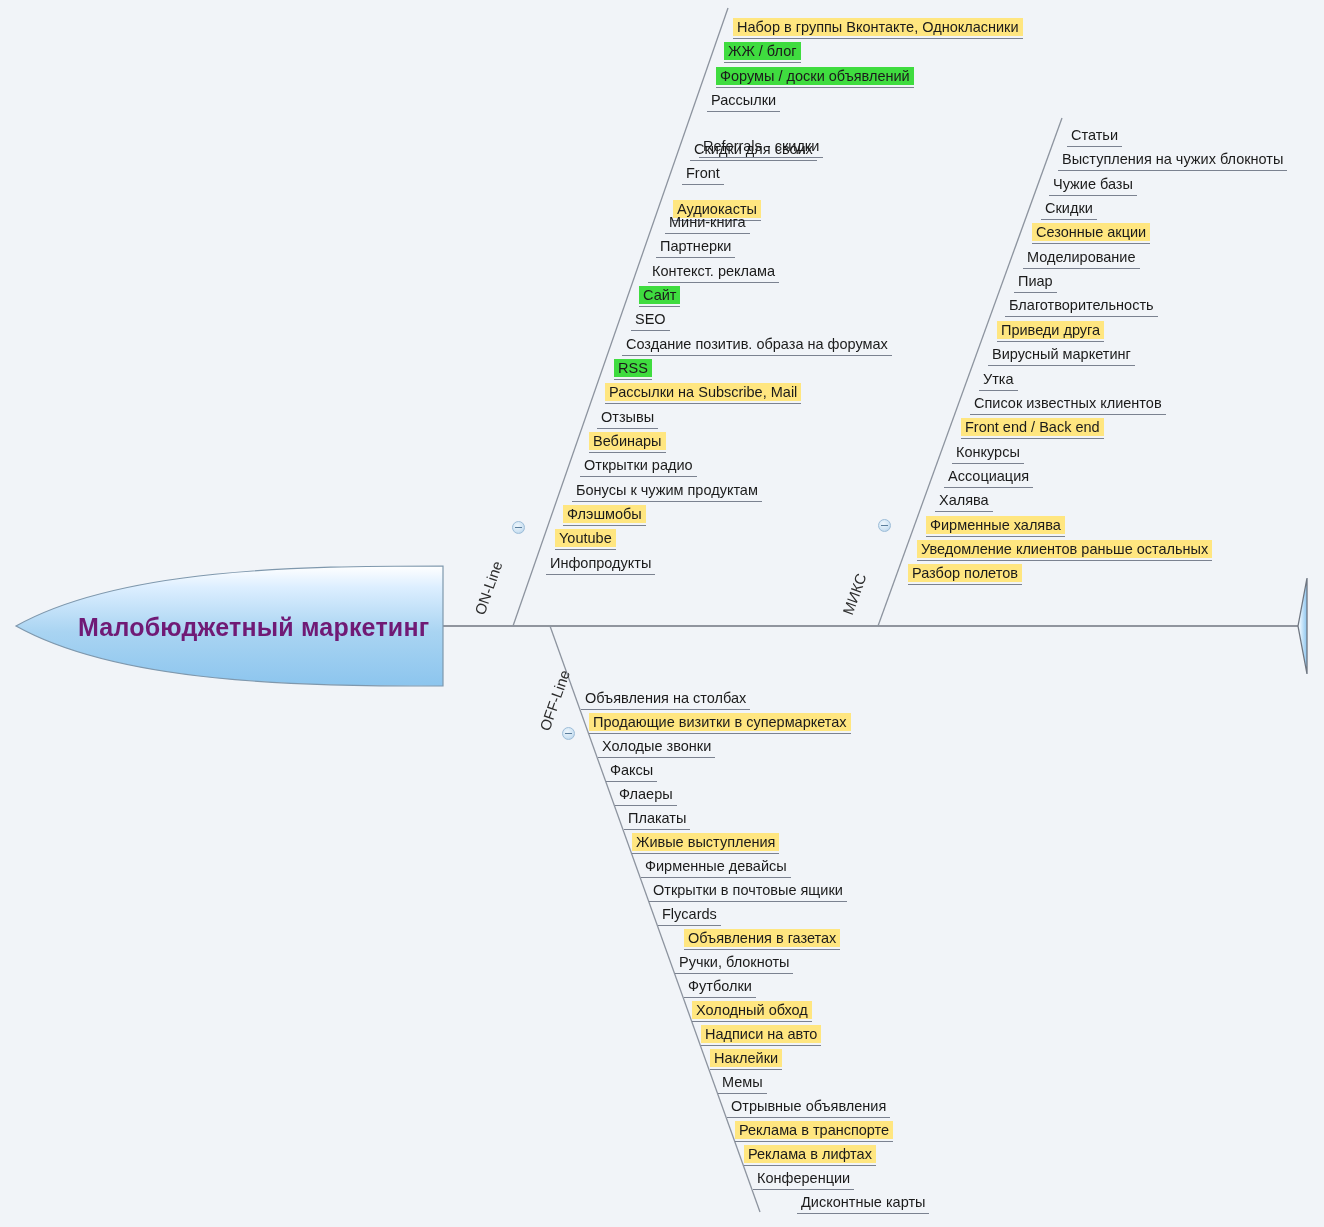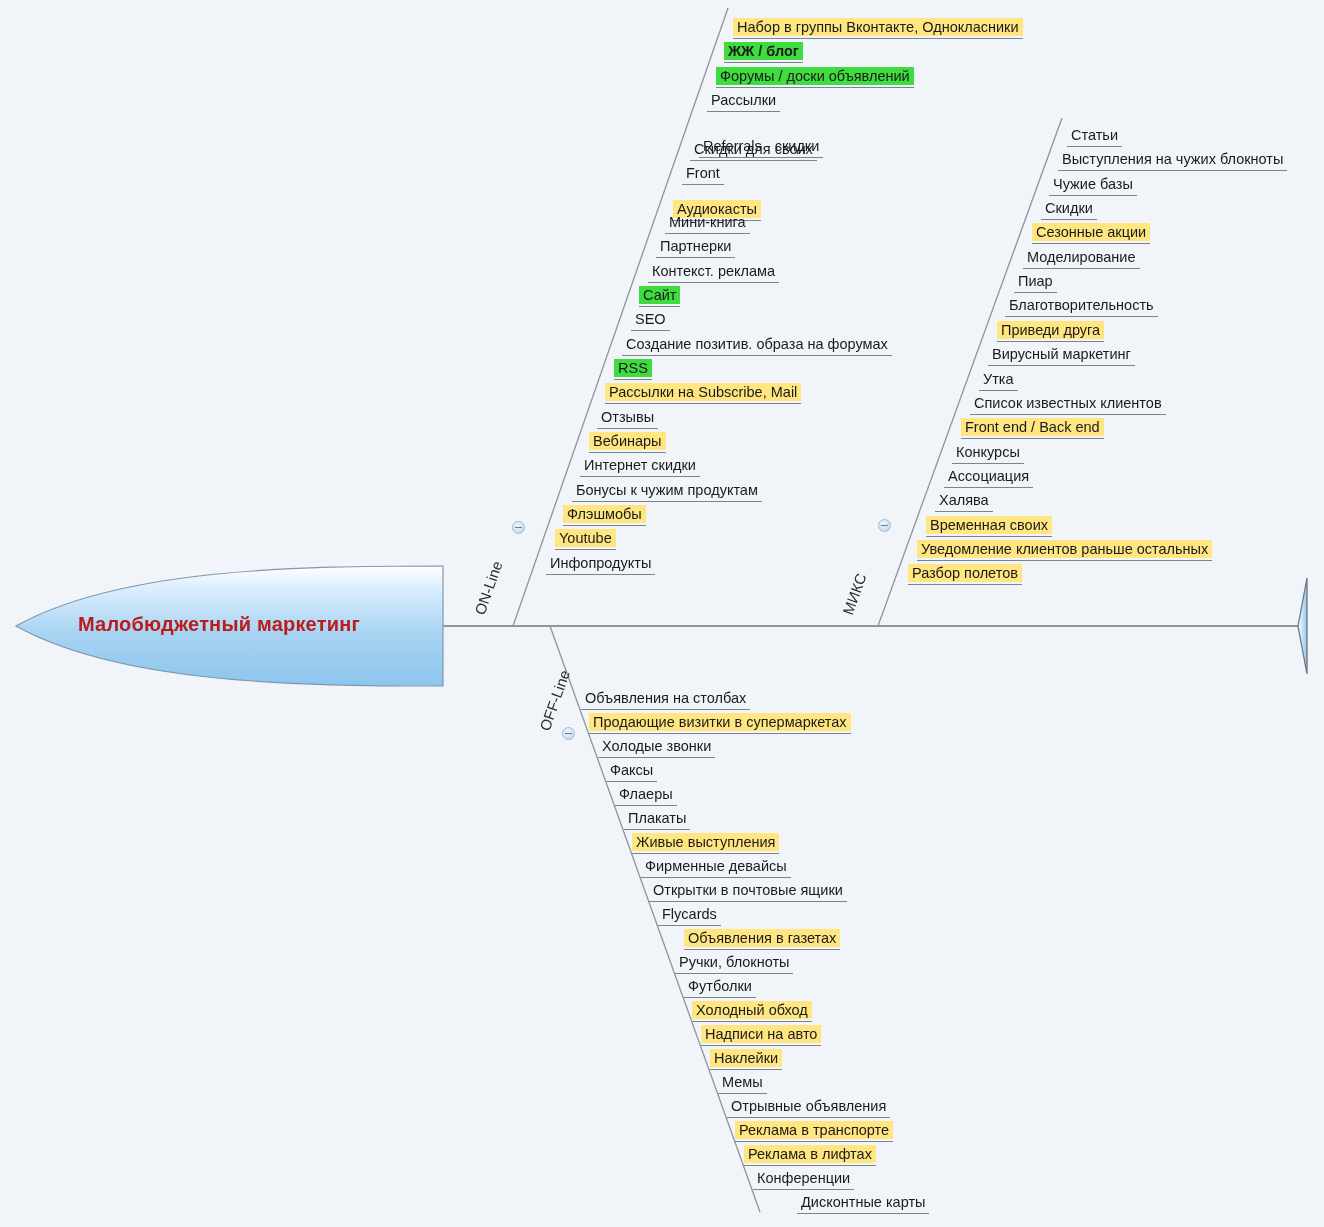--- a/index.html
+++ b/index.html
@@ -9,21 +9,21 @@
     font-family:"Liberation Sans","DejaVu Sans",sans-serif;
     overflow:hidden;
     position:relative;
   }
   #stage{position:absolute;left:0;top:0;width:1324px;height:1227px;}
   svg.skeleton{position:absolute;left:0;top:0;width:1324px;height:1227px;pointer-events:none;}
 
   
   .head-title{
     position:absolute;
-    font-size:20px;font-weight:bold;color:#b91c1c;
+    font-size:25px;font-weight:bold;color:#701a75;
     white-space:nowrap;
     left:78px;top:613px;
     letter-spacing:.2px;
   }
 
   
   .leaf{
     position:absolute;
     white-space:nowrap;
     font-size:14.5px;
@@ -103,59 +103,59 @@
   <div class="branch-label" style="left:487px;top:600px;transform:rotate(-70.5deg);">ON-Line</div>
   <div class="branch-label" style="left:855px;top:600px;transform:rotate(-70deg);">МИКС</div>
   <div class="branch-label" style="left:552px;top:716px;transform:rotate(-70.5deg);">OFF-Line</div>
 
   <div class="toggle" style="left:512px;top:521px;"></div>
   <div class="toggle" style="left:878px;top:519px;"></div>
   <div class="toggle" style="left:562px;top:727px;"></div>
 
   <div id="leaves">
       <div class="leaf hl-yellow" style="left: 729px; top: 18px;"><span class="hl">Набор в группы Вконтакте, Однокласники</span><span class="rule"></span></div>
-      <div class="leaf hl-green" style="left: 720px; top: 42px; font-weight: bold;"><span class="hl">ЖЖ / блог</span><span class="rule"></span></div>
+      <div class="leaf hl-green" style="left: 720px; top: 42px;"><span class="hl">ЖЖ / блог</span><span class="rule"></span></div>
       <div class="leaf hl-green" style="left: 712px; top: 67px;"><span class="hl">Форумы / доски объявлений</span><span class="rule"></span></div>
       <div class="leaf" style="left: 703px; top: 91px;"><span class="hl">Рассылки</span><span class="rule"></span></div>
       <div class="leaf" style="left: 695px; top: 113px; margin-top: 24px;"><span class="hl">Referrals - скидки</span><span class="rule"></span></div>
       <div class="leaf" style="left: 686px; top: 140px;"><span class="hl">Скидки для своих</span><span class="rule"></span></div>
       <div class="leaf" style="left: 678px; top: 164px;"><span class="hl">Front</span><span class="rule"></span></div>
       <div class="leaf hl-yellow" style="left: 669px; top: 200px;"><span class="hl">Аудиокасты</span><span class="rule"></span></div>
       <div class="leaf" style="left: 661px; top: 213px;"><span class="hl">Мини-книга</span><span class="rule"></span></div>
       <div class="leaf" style="left: 652px; top: 237px;"><span class="hl">Партнерки</span><span class="rule"></span></div>
       <div class="leaf" style="left: 644px; top: 262px;"><span class="hl">Контекст. реклама</span><span class="rule"></span></div>
       <div class="leaf hl-green" style="left: 635px; top: 286px;"><span class="hl">Сайт</span><span class="rule"></span></div>
       <div class="leaf" style="left: 627px; top: 310px;"><span class="hl">SEO</span><span class="rule"></span></div>
       <div class="leaf" style="left: 618px; top: 335px;"><span class="hl">Создание позитив. образа на форумах</span><span class="rule"></span></div>
       <div class="leaf hl-green" style="left: 610px; top: 359px;"><span class="hl">RSS</span><span class="rule"></span></div>
       <div class="leaf hl-yellow" style="left: 601px; top: 383px;"><span class="hl">Рассылки на Subscribe, Mail</span><span class="rule"></span></div>
       <div class="leaf" style="left: 593px; top: 408px;"><span class="hl">Отзывы</span><span class="rule"></span></div>
       <div class="leaf hl-yellow" style="left: 585px; top: 432px;"><span class="hl">Вебинары</span><span class="rule"></span></div>
-      <div class="leaf" style="left: 576px; top: 456px;"><span class="hl">Интернет скидки</span><span class="rule"></span></div>
+      <div class="leaf" style="left: 576px; top: 456px;"><span class="hl">Открытки радио</span><span class="rule"></span></div>
       <div class="leaf" style="left: 568px; top: 481px;"><span class="hl">Бонусы к чужим продуктам</span><span class="rule"></span></div>
       <div class="leaf hl-yellow" style="left: 559px; top: 505px;"><span class="hl">Флэшмобы</span><span class="rule"></span></div>
       <div class="leaf hl-yellow" style="left: 551px; top: 529px;"><span class="hl">Youtube</span><span class="rule"></span></div>
       <div class="leaf" style="left: 542px; top: 554px;"><span class="hl">Инфопродукты</span><span class="rule"></span></div>
       <div class="leaf" style="left: 1063px; top: 126px;"><span class="hl">Статьи</span><span class="rule"></span></div>
       <div class="leaf" style="left: 1054px; top: 150px;"><span class="hl">Выступления на чужих блокноты</span><span class="rule"></span></div>
       <div class="leaf" style="left: 1045px; top: 175px;"><span class="hl">Чужие базы</span><span class="rule"></span></div>
       <div class="leaf" style="left: 1037px; top: 199px;"><span class="hl">Скидки</span><span class="rule"></span></div>
       <div class="leaf hl-yellow" style="left: 1028px; top: 223px;"><span class="hl">Сезонные акции</span><span class="rule"></span></div>
       <div class="leaf" style="left: 1019px; top: 248px;"><span class="hl">Моделирование</span><span class="rule"></span></div>
       <div class="leaf" style="left: 1010px; top: 272px;"><span class="hl">Пиар</span><span class="rule"></span></div>
       <div class="leaf" style="left: 1001px; top: 296px;"><span class="hl">Благотворительность</span><span class="rule"></span></div>
       <div class="leaf hl-yellow" style="left: 993px; top: 321px;"><span class="hl">Приведи друга</span><span class="rule"></span></div>
       <div class="leaf" style="left: 984px; top: 345px;"><span class="hl">Вирусный маркетинг</span><span class="rule"></span></div>
       <div class="leaf" style="left: 975px; top: 370px;"><span class="hl">Утка</span><span class="rule"></span></div>
       <div class="leaf" style="left: 966px; top: 394px;"><span class="hl">Список известных клиентов</span><span class="rule"></span></div>
       <div class="leaf hl-yellow" style="left: 957px; top: 418px;"><span class="hl">Front end / Back end</span><span class="rule"></span></div>
       <div class="leaf" style="left: 948px; top: 443px;"><span class="hl">Конкурсы</span><span class="rule"></span></div>
       <div class="leaf" style="left: 940px; top: 467px;"><span class="hl">Ассоциация</span><span class="rule"></span></div>
       <div class="leaf" style="left: 931px; top: 491px; text-align: center;"><span class="hl">Халява</span><span class="rule"></span></div>
-      <div class="leaf hl-yellow" style="left: 922px; top: 516px;"><span class="hl">Временная своих</span><span class="rule"></span></div>
+      <div class="leaf hl-yellow" style="left: 922px; top: 516px;"><span class="hl">Фирменные халява</span><span class="rule"></span></div>
       <div class="leaf hl-yellow" style="left: 913px; top: 540px;"><span class="hl">Уведомление клиентов раньше остальных</span><span class="rule"></span></div>
       <div class="leaf hl-yellow" style="left: 904px; top: 564px;"><span class="hl">Разбор полетов</span><span class="rule"></span></div>
       <div class="leaf" style="left: 577px; top: 689px;"><span class="hl">Объявления на столбах</span><span class="rule"></span></div>
       <div class="leaf hl-yellow" style="left: 585px; top: 713px;"><span class="hl">Продающие визитки в супермаркетах</span><span class="rule"></span></div>
       <div class="leaf" style="left: 594px; top: 737px;"><span class="hl">Холодые звонки</span><span class="rule"></span></div>
       <div class="leaf" style="left: 602px; top: 761px;"><span class="hl">Факсы</span><span class="rule"></span></div>
       <div class="leaf" style="left: 611px; top: 785px;"><span class="hl">Флаеры</span><span class="rule"></span></div>
       <div class="leaf" style="left: 620px; top: 809px;"><span class="hl">Плакаты</span><span class="rule"></span></div>
       <div class="leaf hl-yellow" style="left: 628px; top: 833px;"><span class="hl">Живые выступления</span><span class="rule"></span></div>
       <div class="leaf" style="left: 637px; top: 857px;"><span class="hl">Фирменные девайсы</span><span class="rule"></span></div>

